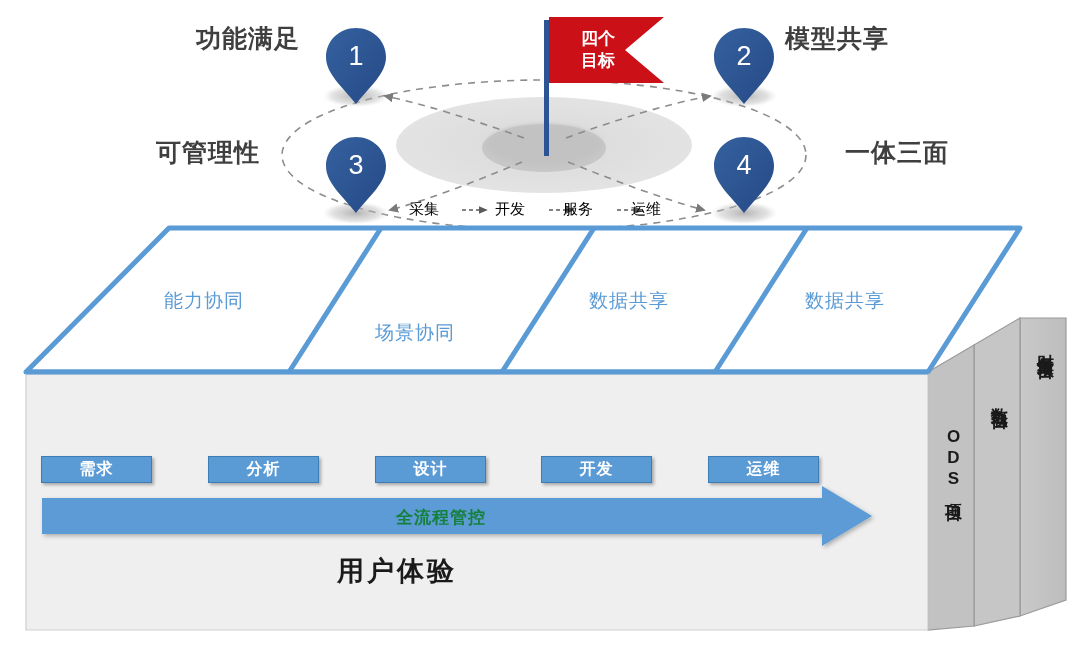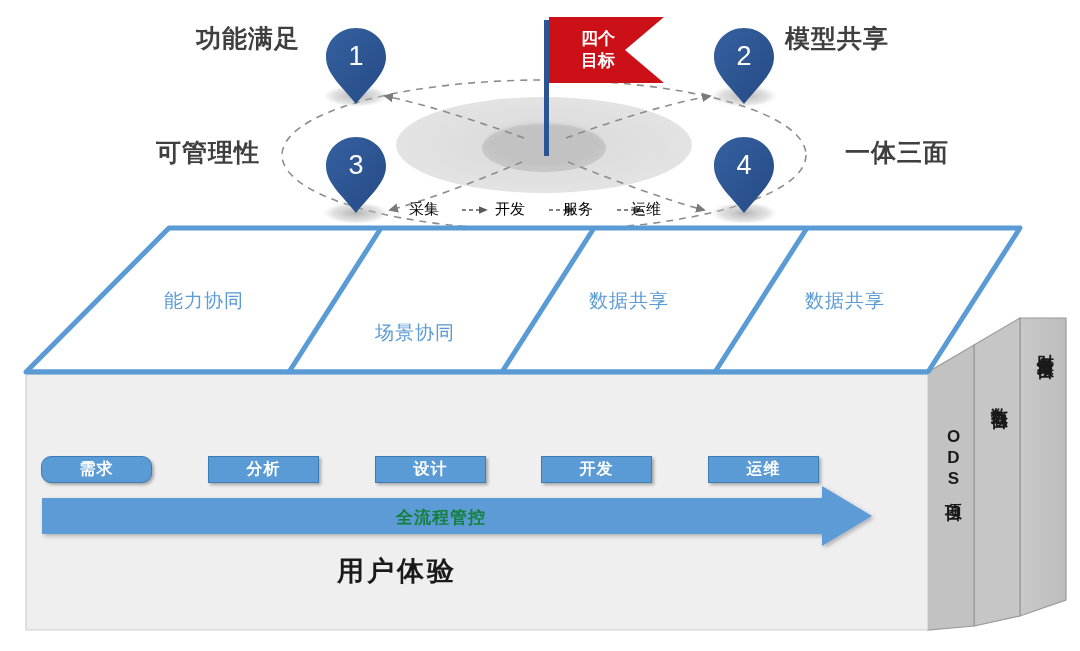--- a/index.html
+++ b/index.html
@@ -229,21 +229,21 @@
 
   <div class="top-face-lbl" style="left:160px; top:288px;">能力协同</div>
   <div class="top-face-lbl" style="left:371px; top:288px;margin-top:32px;">场景协同</div>
   <div class="top-face-lbl" style="left:585px; top:288px;">数据共享</div>
   <div class="top-face-lbl" style="left:801px; top:288px;">数据共享</div>
 
   <div class="side-lbl" style="left:938px; top:427px;">ODS项目</div>
   <div class="side-lbl" style="left:984px; top:394px;">数仓项目</div>
   <div class="side-lbl" style="left:1030px; top:340px;">财务集市项目</div>
 
-  <div class="chip" style="left:37px;  top:456px; width:111px;border-radius:10px;">需求</div>
+  <div class="chip" style="left:37px;  top:456px; width:111px;">需求</div>
   <div class="chip" style="left:204px; top:456px; width:111px;">分析</div>
   <div class="chip" style="left:371px; top:456px; width:111px;">设计</div>
   <div class="chip" style="left:537px; top:456px; width:111px;">开发</div>
   <div class="chip" style="left:704px; top:456px; width:111px;">运维</div>
 
   <div class="arrow-txt" style="left:392px; top:506px;">全流程管控</div>
 
   <div class="bottom-title" style="left:333px; top:553px;">用户体验</div>
 
 </div>

